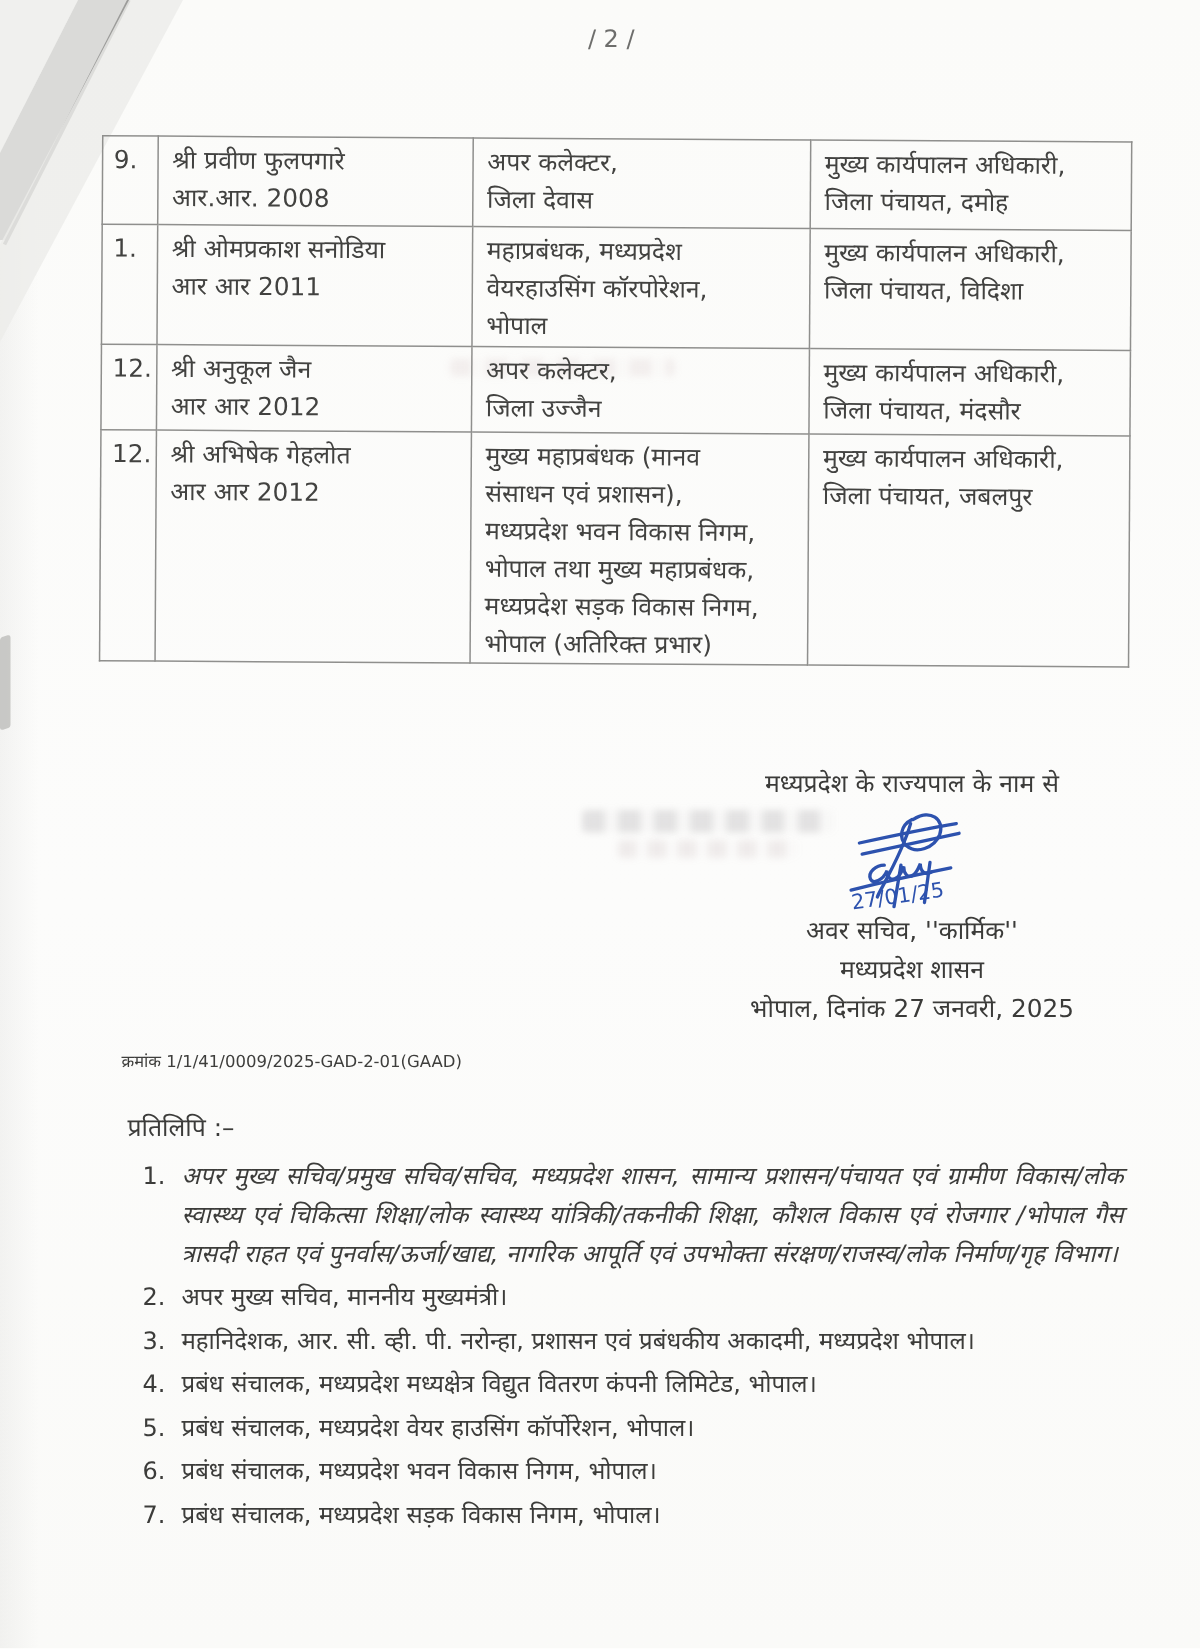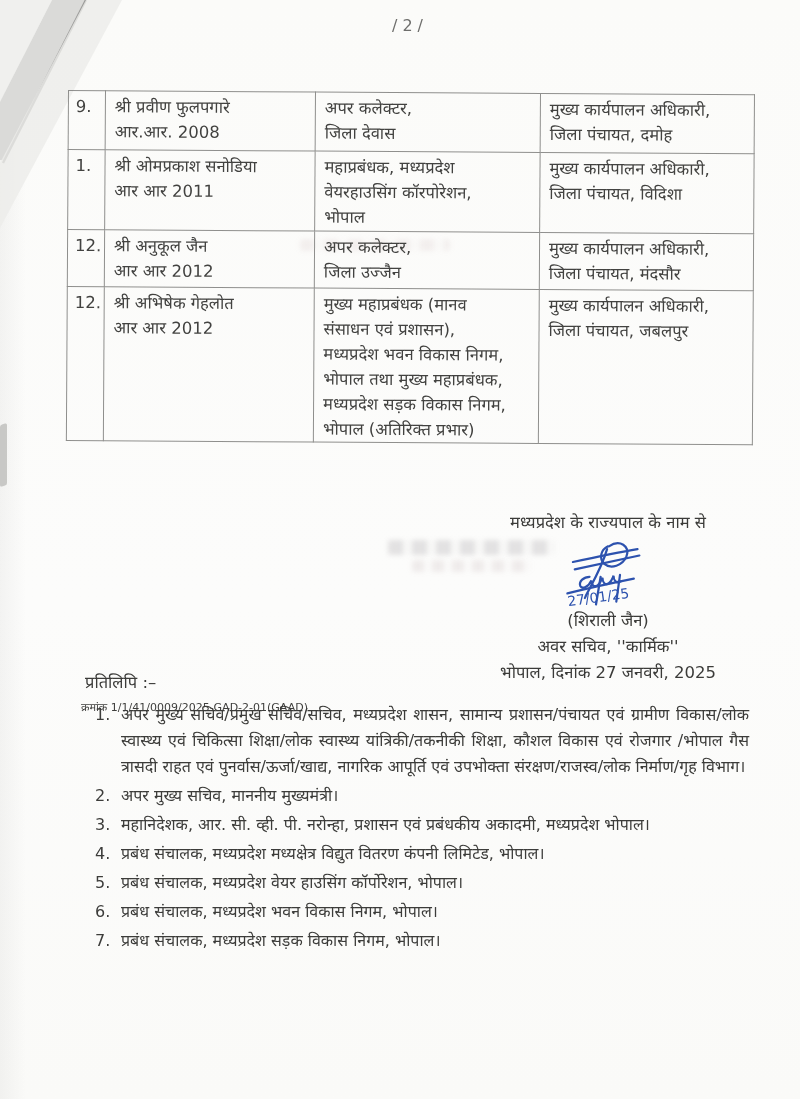--- a/index.html
+++ b/index.html
@@ -50,28 +50,28 @@
   tr.r12{height:151px;}
 
   .sig-block{position:absolute;left:452px;top:464px;width:312px;text-align:center;
     font-size:16.5px;line-height:26px;color:#3b3b39;margin-top:46px;}
   .sig-ink{height:70px;margin:2px 0 0 0;}
   .sig-ink svg{display:block;margin:0 auto;}
   .sig-line{white-space:nowrap;}
 
   .ref-line{position:absolute;left:81px;top:683px;font-size:11px;color:#3e3e3c;white-space:nowrap;margin-top:16px;}
 
-  .copy-section{position:absolute;left:85px;top:670px;width:664px;
+  .copy-section{position:absolute;left:85px;top:739px;width:664px;
     font-size:16px;line-height:26px;color:#3c3c3a;}
   .copy-heading{margin-bottom:6px;font-size:16.5px;}
   .copy-list{margin:0;padding:0;list-style:none;}
   .copy-item{display:flex;margin:0 0 3px 10px;}
   .copy-item .no{flex:0 0 26px;}
   .copy-item .txt{flex:1;}
-  .copy-item.just .txt{text-align:justify;}
+  .copy-item.just .txt{text-align:justify;font-style:italic;}
 </style>
 </head>
 <body>
 
 <div class="page">
 
   <div class="edge-shade"></div>
 
   <svg class="corner-fold" width="150" height="250">
     <polygon points="0,0 52,0 0,102" fill="#f0f0ee"></polygon>
@@ -149,22 +149,22 @@
           <path d="M27,26 C50,21 73,16 97,12" stroke="#2d52ae"></path>
           <path d="M29,34 C52,29 75,24 99,19" stroke="#2d52ae"></path>
           <path d="M45,42 C39,42 33,47 35,52 C37,56 44,53 47,46 C47,51 50,54 54,51 C57,49 58,45 59,43 C59,48 62,52 66,49 C69,47 70,43 71,41 C71,46 74,50 79,47" stroke="#2d52ae"></path>
           <path d="M21,60 C45,54 68,49 93,44" stroke="#2d52ae"></path>
           <path d="M57,42 L52,72" stroke="#2d52ae"></path>
           <path d="M78,40 L74,69" stroke="#2d52ae"></path>
         </g>
         <text x="22" y="74" transform="rotate(-8 22 74)" font-size="15" fill="#2d52ae">27/01/25</text>
       </svg>
     </div>
-    <div class="sig-line">(शिराली जैन)</div>
     <div class="sig-line">अवर सचिव, ''कार्मिक''</div>
+    <div class="sig-line">मध्यप्रदेश शासन</div>
     <div class="sig-line">भोपाल, दिनांक 27 जनवरी, 2025</div>
   </div>
 
   <div class="ref-line">क्रमांक 1/1/41/0009/2025-GAD-2-01(GAAD)</div>
 
   <div class="copy-section">
     <div class="copy-heading">प्रतिलिपि :–</div>
     <ol class="copy-list">
       <li class="copy-item just">
         <span class="no">1.</span>

